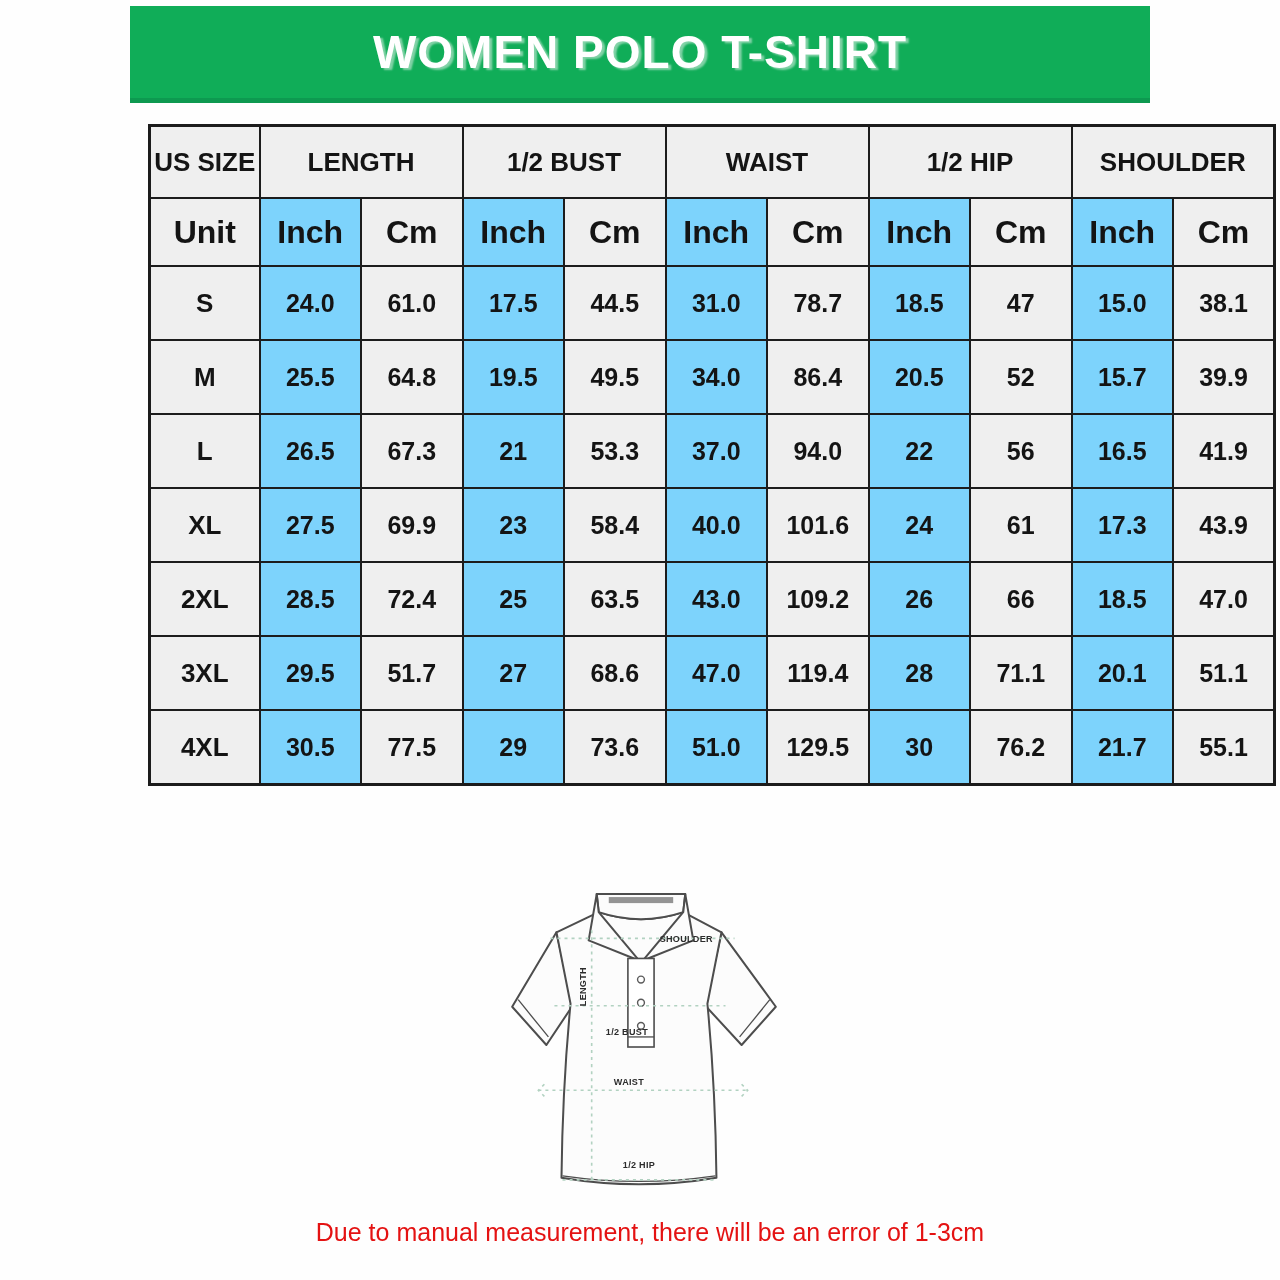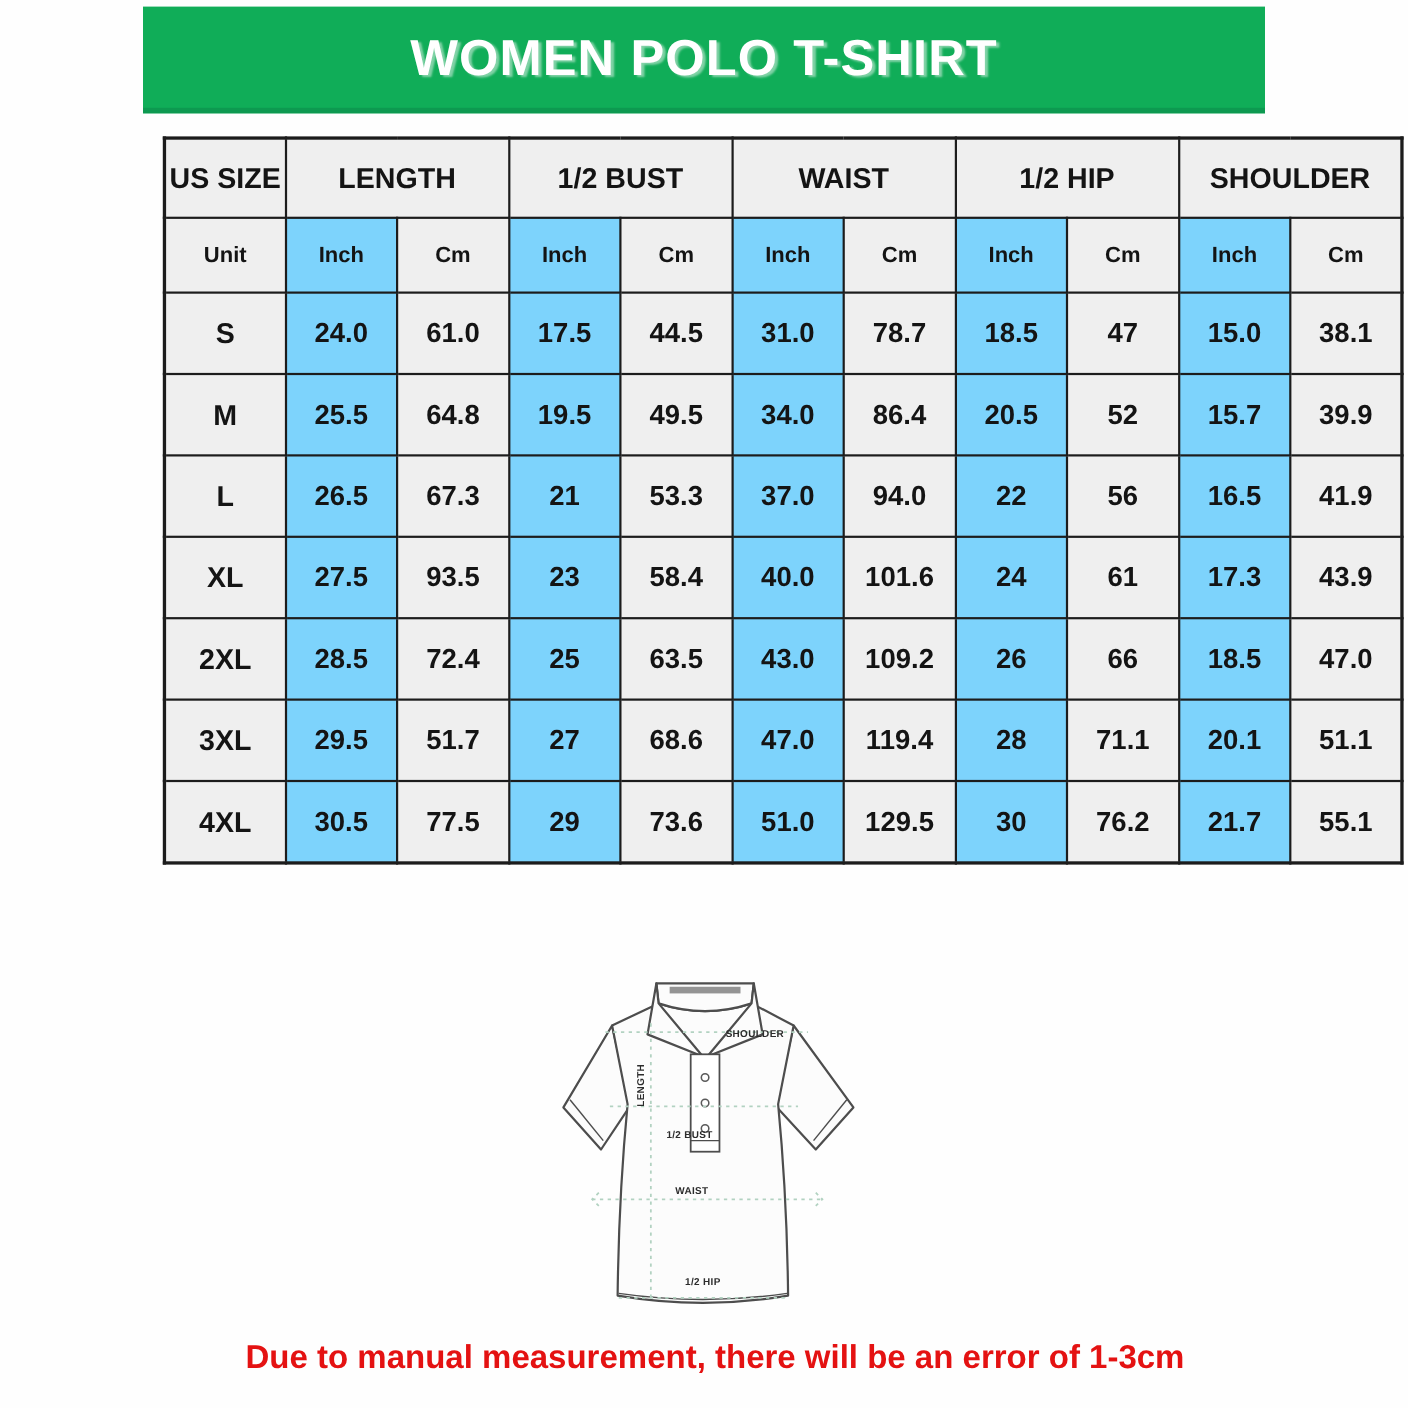--- a/index.html
+++ b/index.html
@@ -28,36 +28,36 @@
   table.size-table{
     position:absolute;left:148px;top:124px;width:1128px;
     border-collapse:collapse;table-layout:fixed;
     border:3px solid var(--ink);
   }
   .size-table th,.size-table td{
     border:2px solid var(--ink);text-align:center;vertical-align:middle;
     color:#141414;padding:0;
   }
   .size-table thead tr.groups th{height:70px;font-size:26px;font-weight:700;background:var(--cellgray);}
-  .size-table thead tr.units th{height:66px;font-size:20px;font-weight:700;}
+  .size-table thead tr.units th{height:66px;font-size:32px;font-weight:700;}
   .size-table tbody td{height:72px;font-size:25px;font-weight:700;}
   .size-table .g{background:var(--cellgray);}
   .size-table .w{background:#7dd3fc;}
   .size-table td.size{font-size:26px;}
   
   .diagram{position:absolute;left:488px;top:886px;width:312px;height:320px;}
   .diagram svg{width:100%;height:100%;}
   .outline{fill:#fcfcfc;stroke:#4d4d4d;stroke-width:2;stroke-linejoin:round;}
   .thinline{fill:none;stroke:#4d4d4d;stroke-width:1.3;}
   .measure{fill:none;stroke:#b2d2c1;stroke-width:1.6;stroke-dasharray:3 4;}
   .mlabel{fill:#2c2c2c;font-size:9px;font-weight:700;letter-spacing:.3px;}
   
   .footnote{
     position:absolute;left:150px;top:1218px;width:1000px;text-align:center;
-    color:var(--red);font-size:30px;font-weight:700;
+    color:var(--red);font-size:25px;font-weight:400;
   }
 </style>
 </head>
 <body>
 
 <div class="banner">
   <h1 class="title">WOMEN POLO T-SHIRT</h1>
 </div>
 
 <table class="size-table">
@@ -133,21 +133,21 @@
         <td class="w">37.0</td>
         <td class="g">94.0</td>
         <td class="w">22</td>
         <td class="g">56</td>
         <td class="w">16.5</td>
         <td class="g">41.9</td>
       </tr>
       <tr>
         <td class="size g">XL</td>
         <td class="w">27.5</td>
-        <td class="g">93.5</td>
+        <td class="g">69.9</td>
         <td class="w">23</td>
         <td class="g">58.4</td>
         <td class="w">40.0</td>
         <td class="g">101.6</td>
         <td class="w">24</td>
         <td class="g">61</td>
         <td class="w">17.3</td>
         <td class="g">43.9</td>
       </tr>
       <tr>

